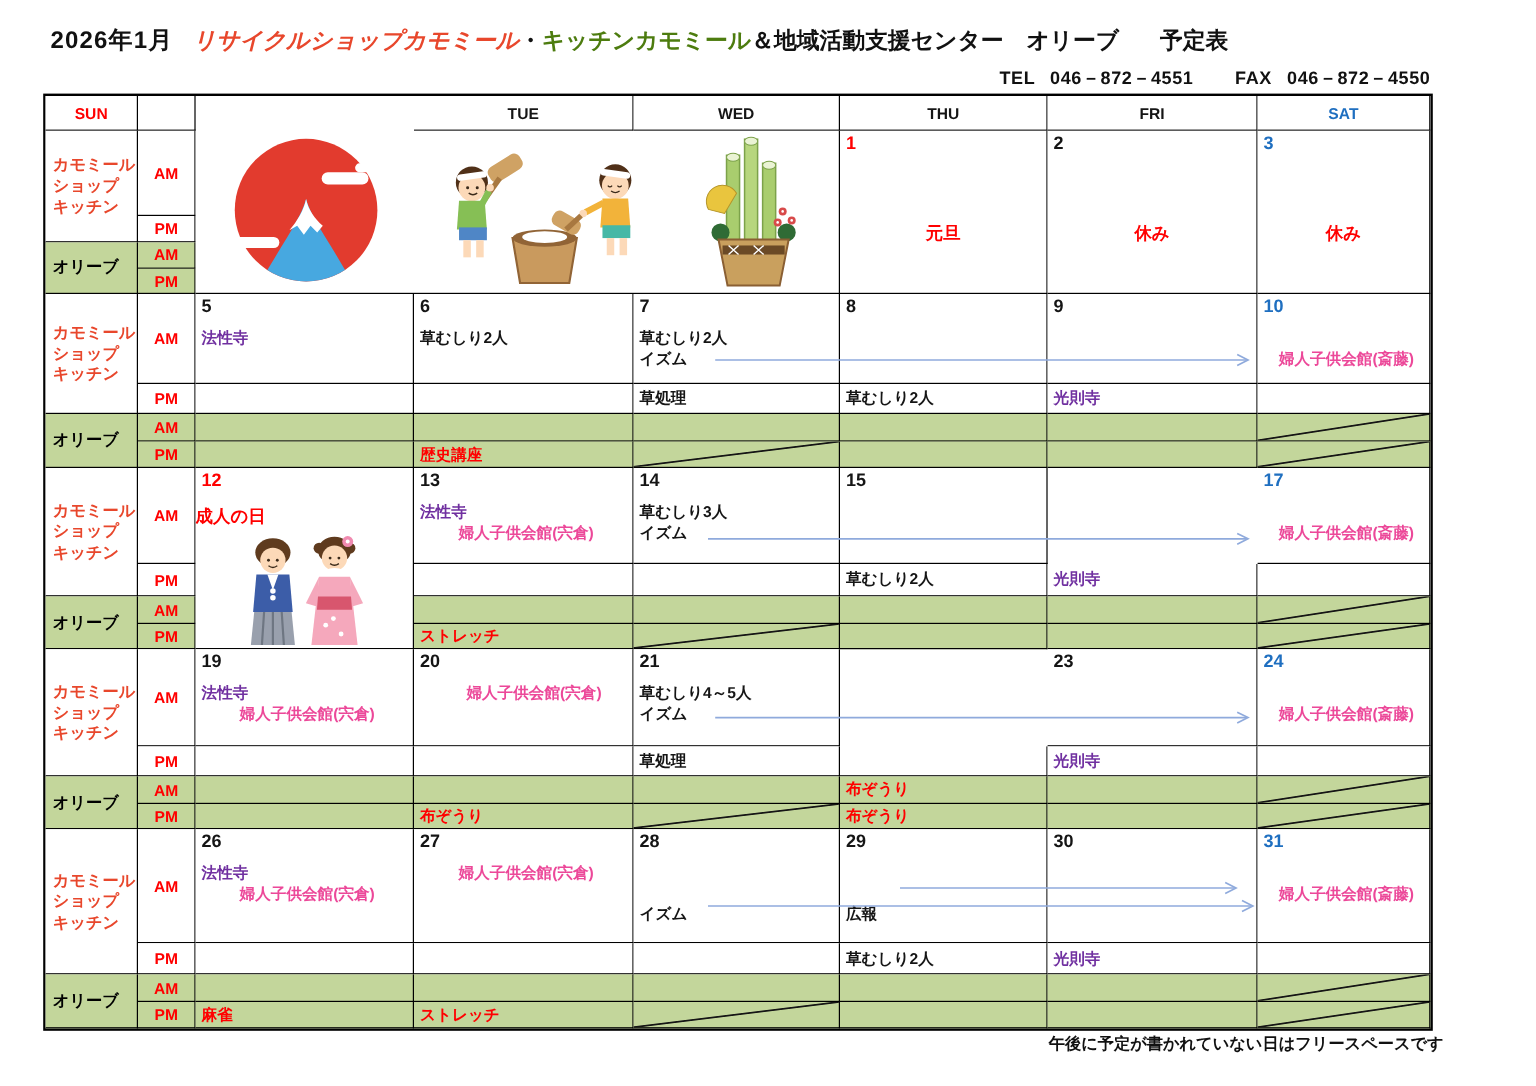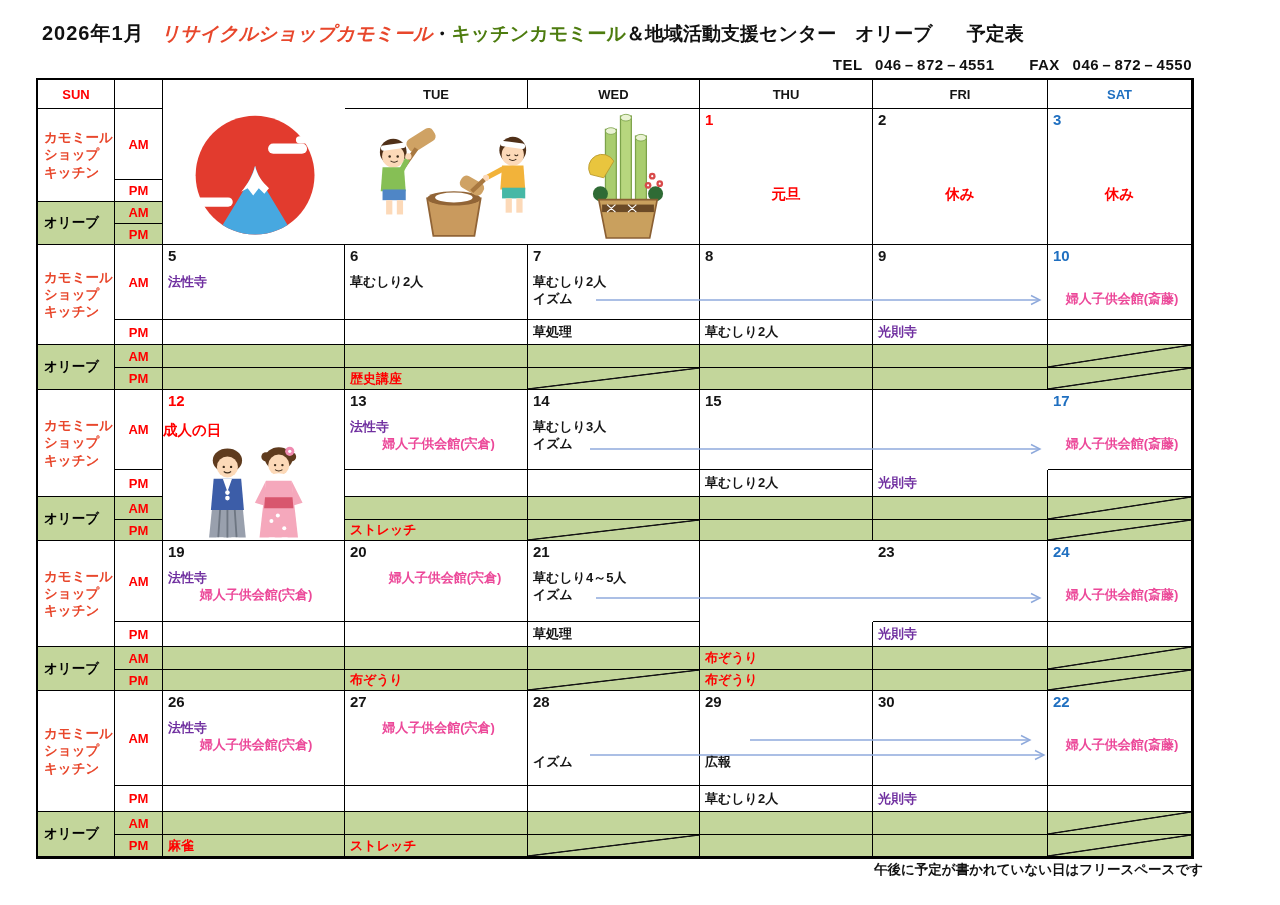--- a/index.html
+++ b/index.html
@@ -473,21 +473,21 @@
         <div class="cell olive-cell green" style="grid-area: 21 / 6 / span 1 / span 1;"></div>
         <div class="cell am-cell" style="grid-area: 18 / 7 / span 1 / span 1;">
           <div class="date c-black">30</div>
         </div>
         <div class="cell pm-cell" style="grid-area: 19 / 7 / span 1 / span 1;">
           <div class="evt c-purple">光則寺</div>
         </div>
         <div class="cell olive-cell green" style="grid-area: 20 / 7 / span 1 / span 1;"></div>
         <div class="cell olive-cell green" style="grid-area: 21 / 7 / span 1 / span 1;"></div>
         <div class="cell am-cell" style="grid-area: 18 / 8 / span 1 / span 1;">
-          <div class="date c-sblue">22</div>
+          <div class="date c-sblue">31</div>
           <div class="evt-block">
             <div class="evt c-black">&nbsp;</div>
             <div class="evt c-blue">婦人子供会館(斎藤)</div>
           </div>
         </div>
         <div class="cell pm-cell" style="grid-area: 19 / 8 / span 1 / span 1;"></div>
         <div class="cell olive-cell green diag" style="grid-area: 20 / 8 / span 1 / span 1;"></div>
         <div class="cell olive-cell green diag" style="grid-area: 21 / 8 / span 1 / span 1;"></div>
         <svg id="arrow-layer" width="1154" height="777" viewBox="0 0 1154 777">
           <line x1="558" y1="220" x2="1001" y2="220" stroke="#8faadc" stroke-width="1.4"></line>

